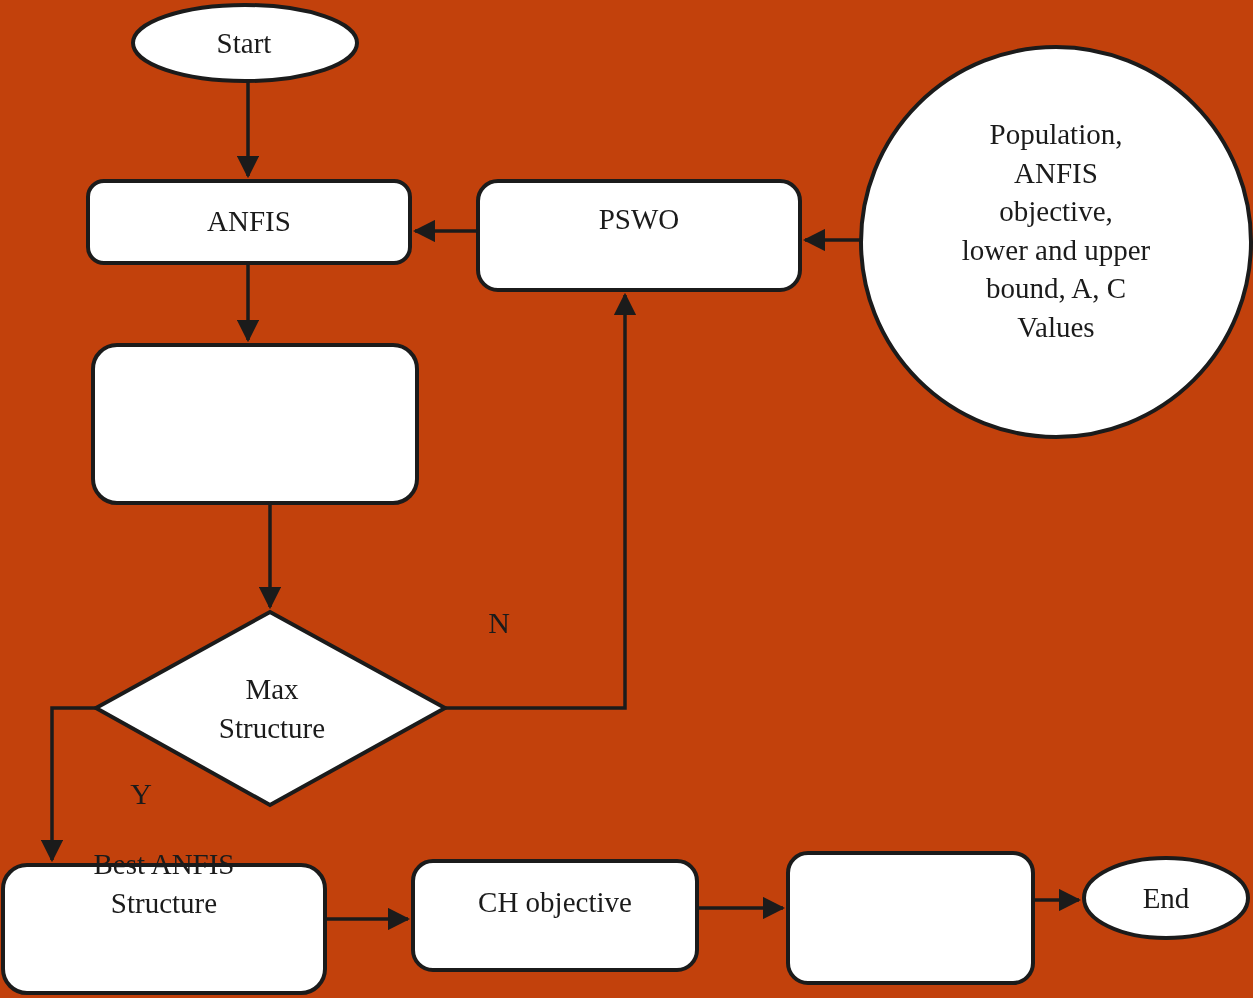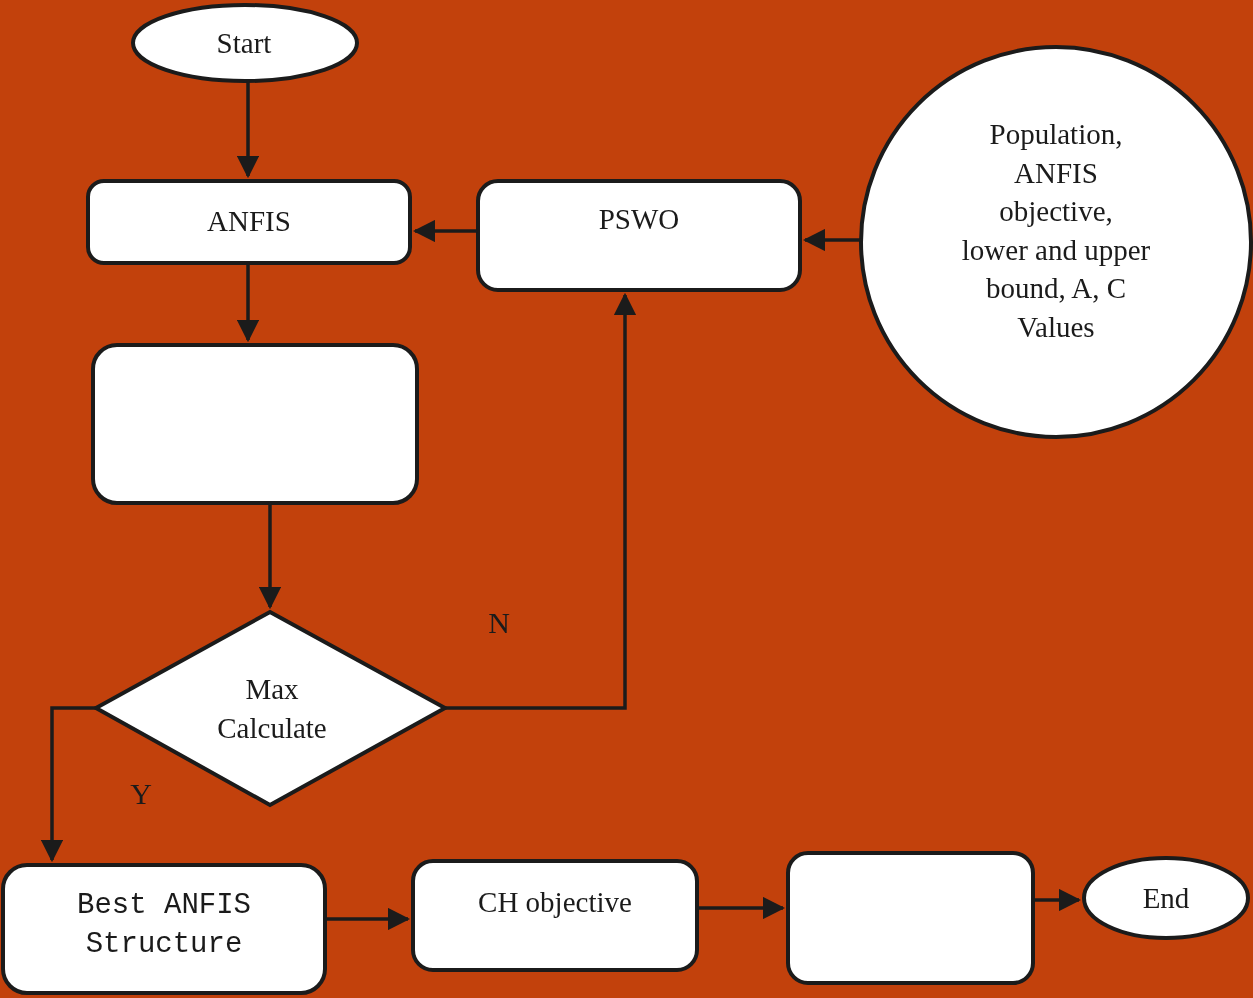--- a/index.html
+++ b/index.html
@@ -92,23 +92,23 @@
 
   <div class="label" style="left:1056px; top:231px;">Population,
 ANFIS
 objective,
 lower and upper
 bound, A, C
 Values</div>
 
 
   <div class="label" style="left:272px; top:709px;">Max
-Calculate</div>
+Structure</div>
 
-  <div class="label" style="left:164px; top:926px;font-family:Liberation Mono, monospace;">Best ANFIS
+  <div class="label" style="left:164px; top:884px;">Best ANFIS
 Structure</div>
 
   <div class="label" style="left:555px; top:902px;">CH objective</div>
 
 
   <div class="label" style="left:1166px; top:898px;font-family:Liberation Serif, serif;">End</div>
 
   <div class="edge-label" style="left:499px; top:623px;">N</div>
 
   <div class="edge-label" style="left:141px; top:794px;">Y</div>

